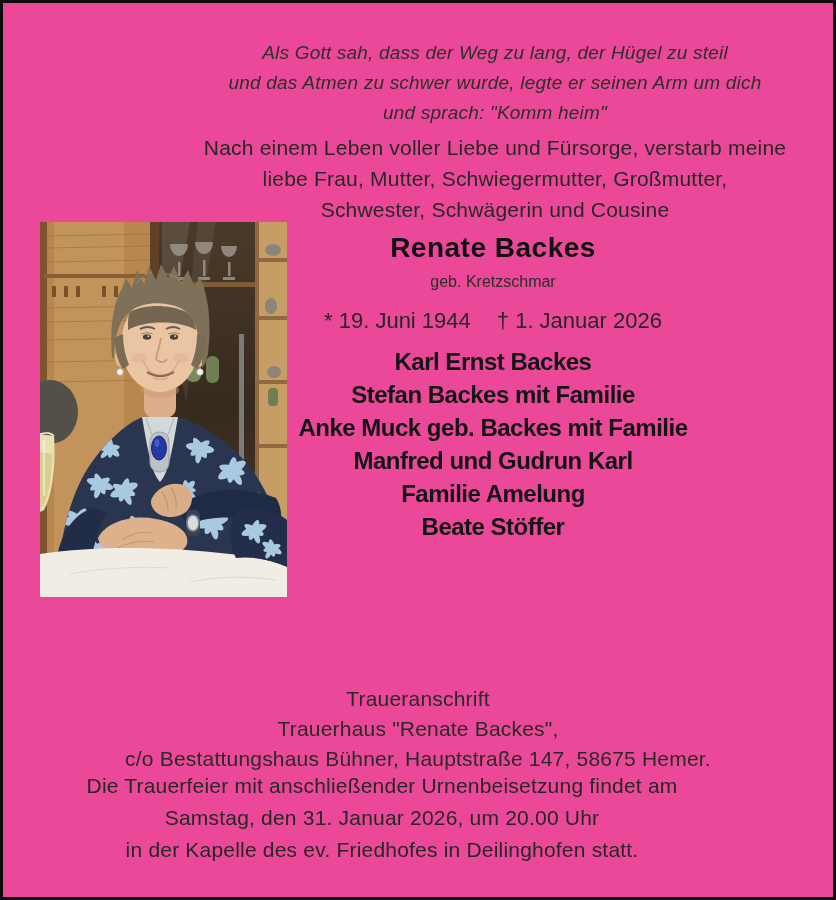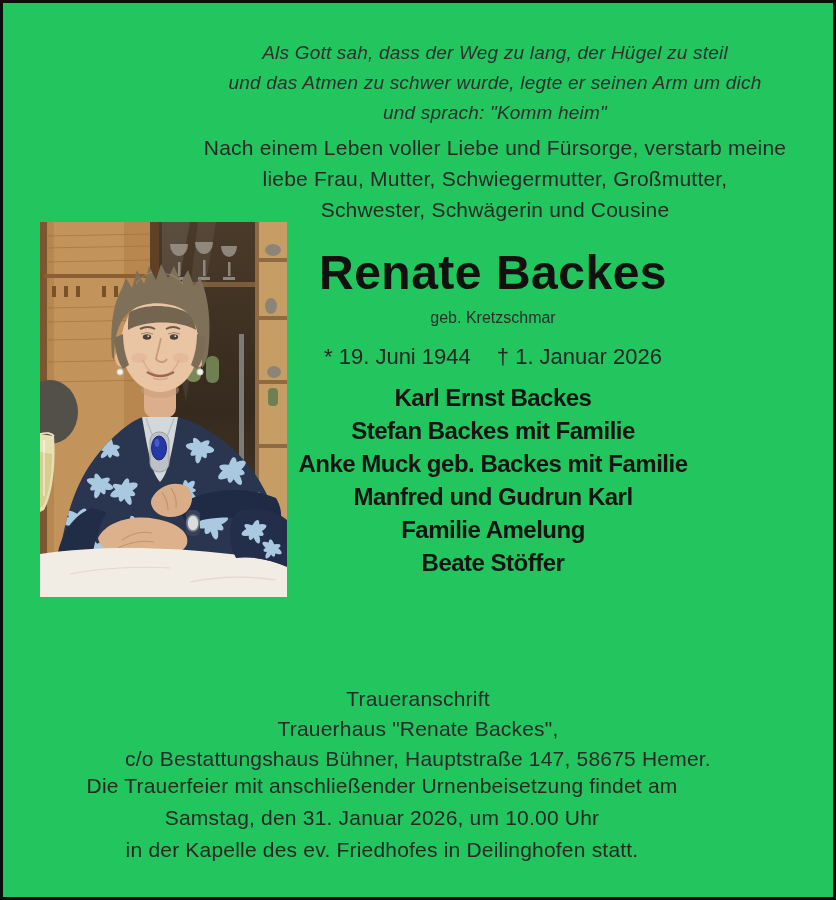--- a/index.html
+++ b/index.html
@@ -1,19 +1,19 @@
 <!DOCTYPE html>
 <html><head>
 <meta charset="utf-8">
 <style>
   html,body{margin:0;padding:0;background:#ffffff;}
   .page{
     position:relative;
     width:836px;height:900px;
-    background:#22c55e;
+    background:#ec4899;
     font-family:"Liberation Sans", sans-serif;
     color:#1f1f1f;
     overflow:hidden;
     text-decoration:underline;
   }
   .frame{
     position:absolute;inset:0;
     border:3px solid #0d0d0d;
     pointer-events:none;
   }
@@ -28,21 +28,21 @@
     font-size:21px;line-height:31px;color:#282828;letter-spacing:.2px;
   }
   .photo-wrap{
     position:absolute;left:40px;top:222px;width:247px;height:375px;
   }
   .photo-wrap svg{display:block;width:247px;height:375px;}
   .mid{
     position:absolute;left:287px;top:222px;width:412px;text-align:center;
   }
   .deceased-name{
-    margin-top:23px;font-size:48px;font-weight:bold;letter-spacing:.5px;color:#111;
+    margin-top:10px;font-size:28px;font-weight:bold;letter-spacing:.5px;color:#111;
   }
   .maiden{margin-top:9px;font-size:16px;color:#2d2d2d;}
   .dates{margin-top:17px;font-size:22px;color:#262626;}
   .dates .birth{display:inline-block;margin-right:26px;}
   .dates .death{display:inline-block;}
   .trauer-heading{margin-top:25px;font-size:20px;color:#2e2e2e;}
   .mourners{margin-top:11px;font-size:24px;font-weight:bold;line-height:33px;letter-spacing:-.5px;color:#141414;}
   .address{
     position:absolute;top:684px;left:0;width:836px;text-align:center;
     font-size:21px;line-height:30px;color:#2a2a2a;letter-spacing:.2px;
@@ -298,16 +298,16 @@
   </div>
 
   <div class="address">
     <div>Traueranschrift</div>
     <div>Trauerhaus "Renate Backes",</div>
     <div>c/o Bestattungshaus Bühner, Hauptstraße 147, 58675 Hemer.</div>
   </div>
 
   <div class="funeral">
     <div>Die Trauerfeier mit anschließender Urnenbeisetzung findet am</div>
-    <div>Samstag, den 31. Januar 2026, um 10.00 Uhr</div>
+    <div>Samstag, den 31. Januar 2026, um 20.00 Uhr</div>
     <div>in der Kapelle des ev. Friedhofes in Deilinghofen statt.</div>
   </div>
 </div>
 
 </body></html>

